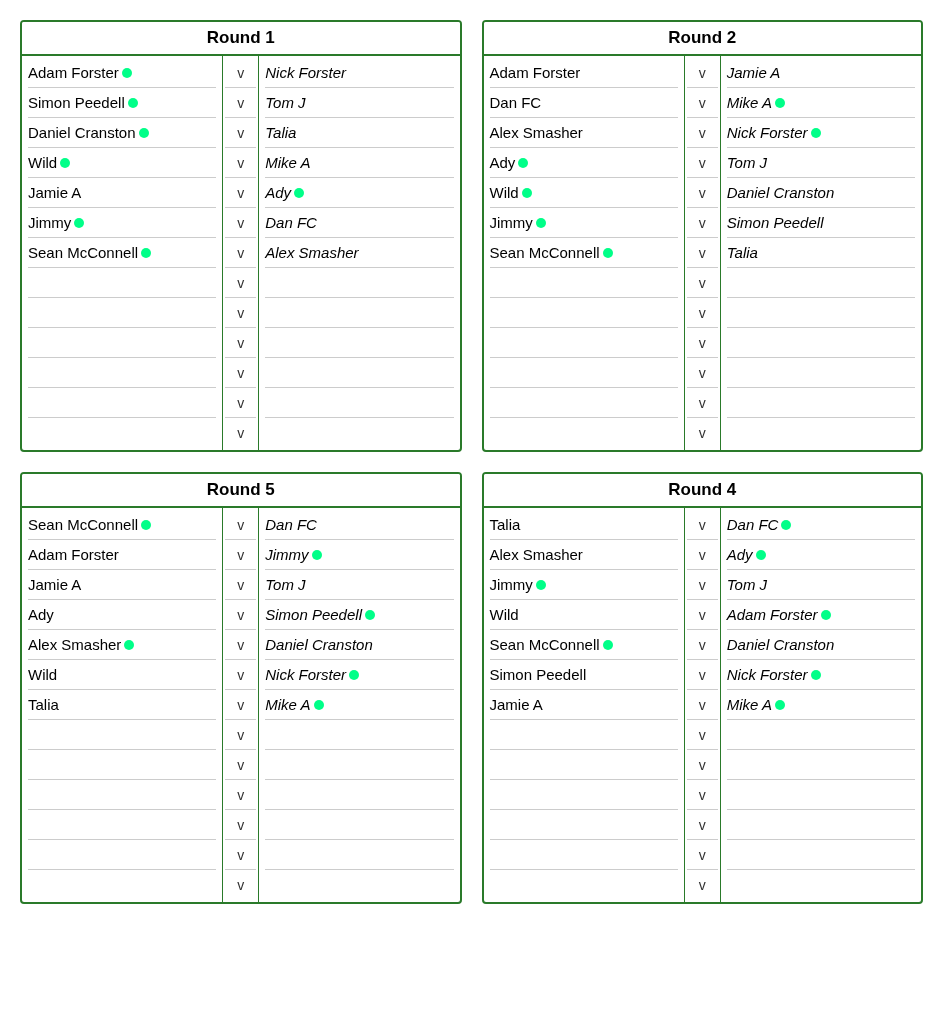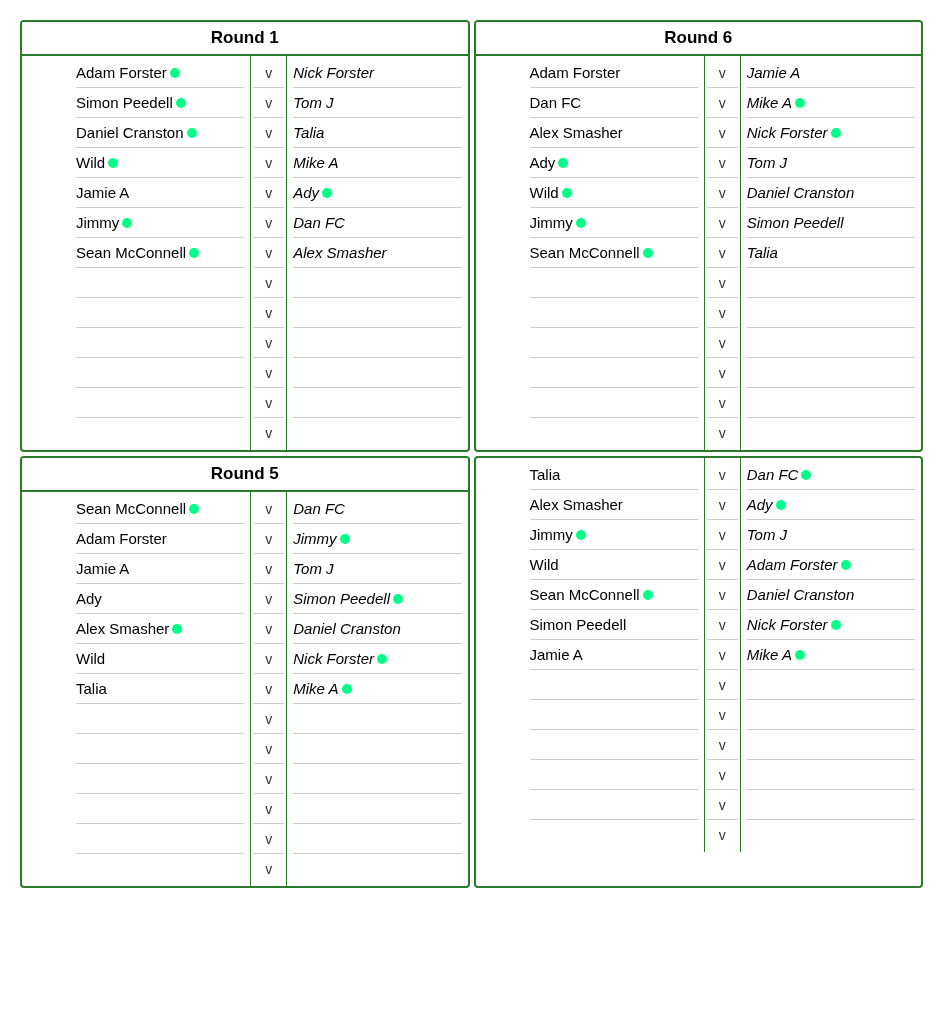--- a/index.html
+++ b/index.html
@@ -6,40 +6,39 @@
     body {
       background: #fff;
       font-family: Arial, sans-serif;
       font-size: 15px;
       padding: 10px;
       width: 943px;
     }
     .rounds-grid {
       display: grid;
       grid-template-columns: 1fr 1fr;
-      gap: 4px;
+      gap: 20px;
       padding: 10px;
     }
     .round-box {
       border: 2px solid #2a7a2a;
       border-radius: 4px;
       overflow: hidden;
     }
     .round-title {
       text-align: center;
       font-weight: bold;
       font-size: 17px;
       padding: 6px 0;
       border-bottom: 2px solid #2a7a2a;
       background: #fff;
     }
     .round-content {
       display: flex;
       flex-direction: row;
-      padding-left: 48px;
     }
     .col-left {
       flex: 1;
       border-right: 1px solid #2a7a2a;
       padding: 2px 6px;
     }
     .col-vs {
       width: 36px;
       border-right: 1px solid #2a7a2a;
       padding: 2px 2px;
@@ -165,21 +164,21 @@
           <div class="cell"></div>
           <div class="cell"></div>
           <div class="cell"></div>
           <div class="cell"></div>
           <div class="cell"></div>
           <div class="cell"></div>
         </div>
       </div>
     </div>
     <div class="round-box">
-      <div class="round-title">Round 6</div>
+      <div class="round-title">Round 2</div>
       <div class="round-content">
         <div class="col-left">
           <div class="cell">
             <span>Adam Forster</span>
           </div>
           <div class="cell">
             <span>Dan FC</span>
           </div>
           <div class="cell">
             <span>Alex Smasher</span>
@@ -333,20 +332,21 @@
           <div class="cell"></div>
           <div class="cell"></div>
           <div class="cell"></div>
           <div class="cell"></div>
           <div class="cell"></div>
           <div class="cell"></div>
         </div>
       </div>
     </div>
     <div class="round-box">
+      <div class="round-title">Round 4</div>
       <div class="round-content">
         <div class="col-left">
           <div class="cell">
             <span>Talia</span>
           </div>
           <div class="cell">
             <span>Alex Smasher</span>
           </div>
           <div class="cell">
             <span>Jimmy</span>

